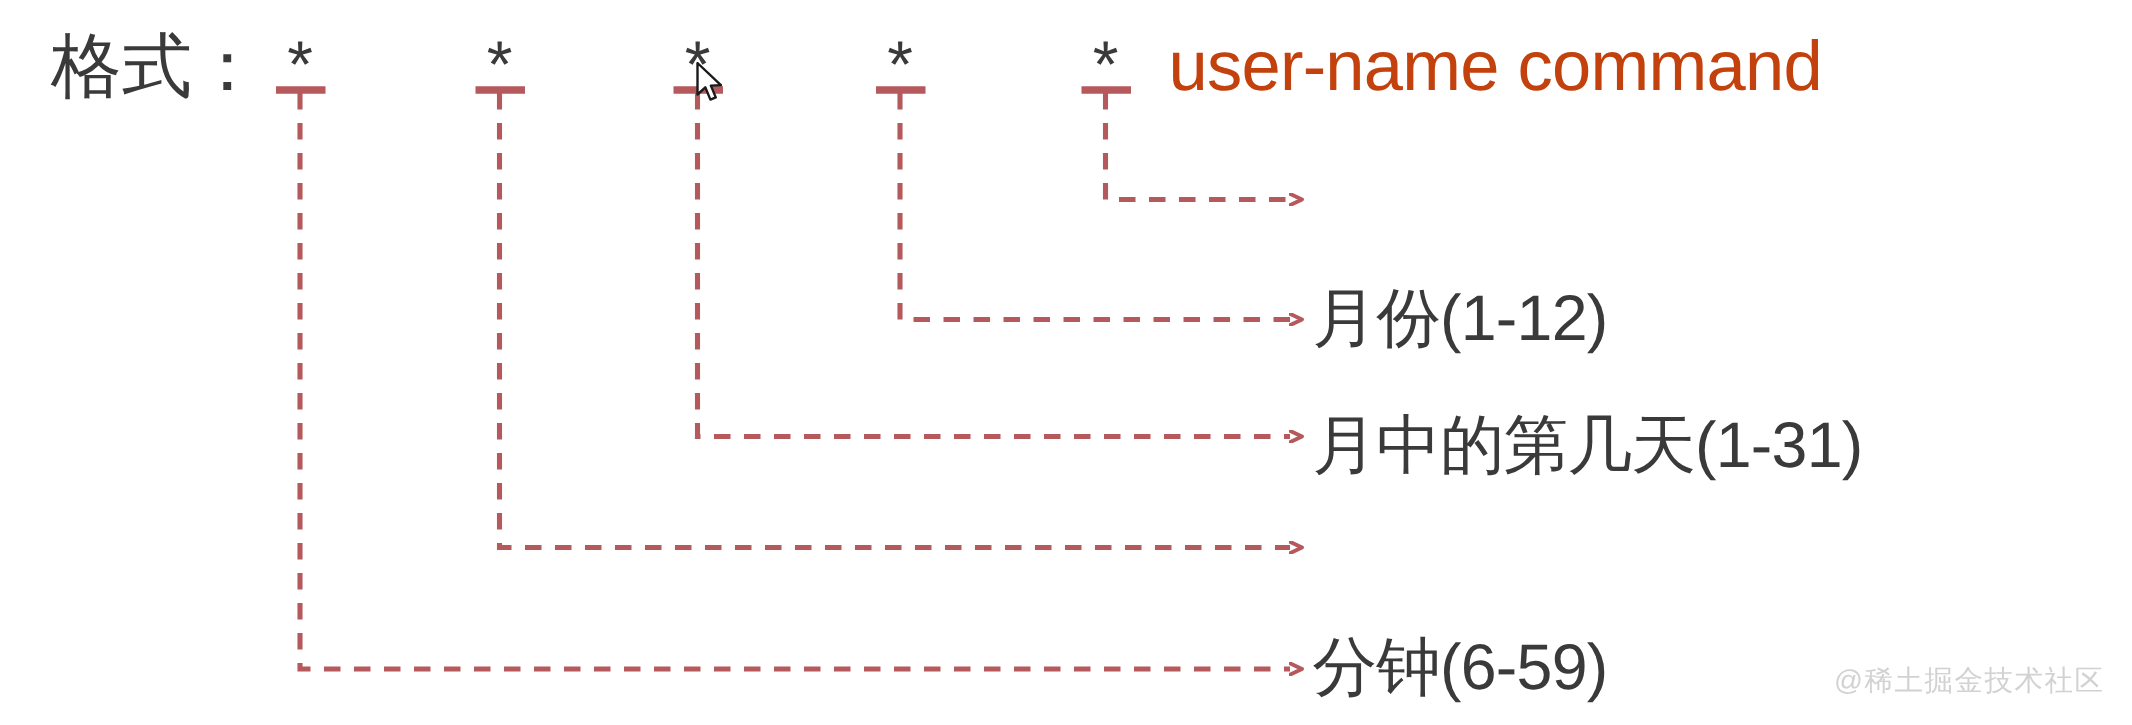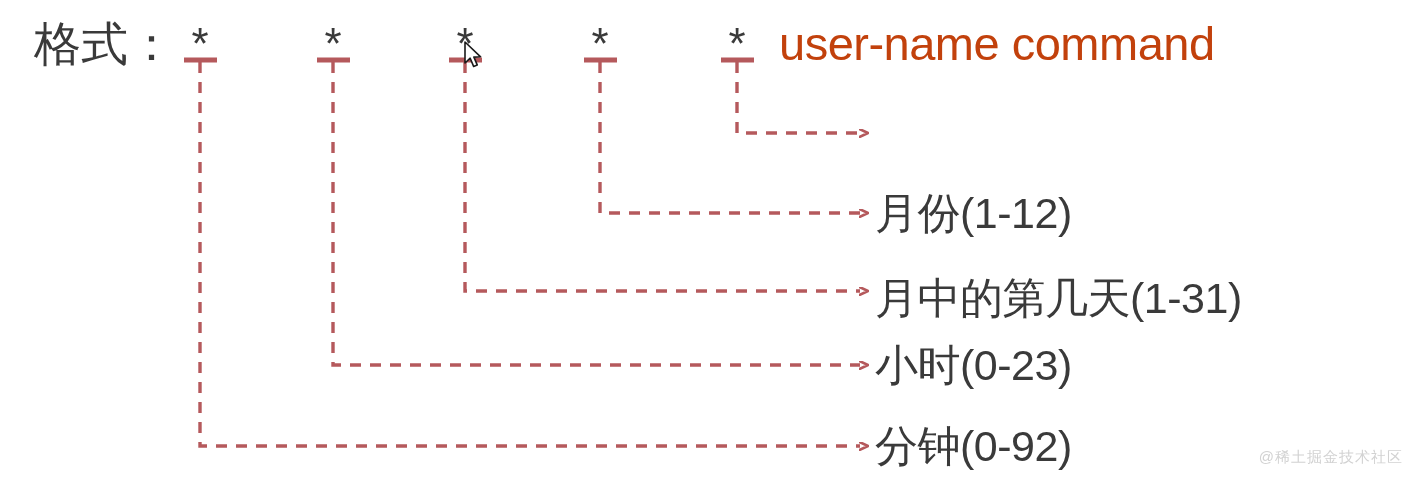--- a/index.html
+++ b/index.html
@@ -93,21 +93,21 @@
     white-space: nowrap;
     transform: translateY(-50%);
     letter-spacing: -0.5px;
   }
 
   
   .watermark {
     position: absolute;
     right: 18px;
     bottom: 16px;
-    font-size: 15px;
+    font-size: 19px;
     color: #d2d2d2;
     white-space: nowrap;
     letter-spacing: 1px;
   }
 
   
   .cursor {
     position: absolute;
     left: 463px;
     top: 41px;
@@ -153,22 +153,21 @@
       <path d="M737,62 L737,133 L860,133" marker-end="url(#ah)"></path>
       <path d="M600,62 L600,213 L860,213" marker-end="url(#ah)"></path>
       <path d="M465,62 L465,291 L860,291" marker-end="url(#ah)"></path>
       <path d="M333,62 L333,365 L860,365" marker-end="url(#ah)"></path>
       <path d="M200,62 L200,446 L860,446" marker-end="url(#ah)"></path>
     </g>
   </svg>
 
   <div class="field-label" style="top:213px;">月份(1-12)</div>
   <div class="field-label" style="top:298px;">月中的第几天(1-31)</div>
-  <div class="field-label" style="top:365px;">小时(0-23)</div>
-  <div class="field-label" style="top:446px;">分钟(0-92)</div>
+  <div class="field-label" style="top:446px;">分钟(6-59)</div>
 
   <div class="watermark">@稀土掘金技术社区</div>
 
   <svg class="cursor" viewBox="0 0 22 30">
     <path d="M2,1 L2,22 L7.2,17.2 L10.6,25.4 L14.2,23.9 L10.9,16.1 L17.6,15.8 Z" fill="#ffffff" stroke="#1a1a1a" stroke-width="1.6" stroke-linejoin="round"></path>
   </svg>
 
 </div>
 
 </body></html>

